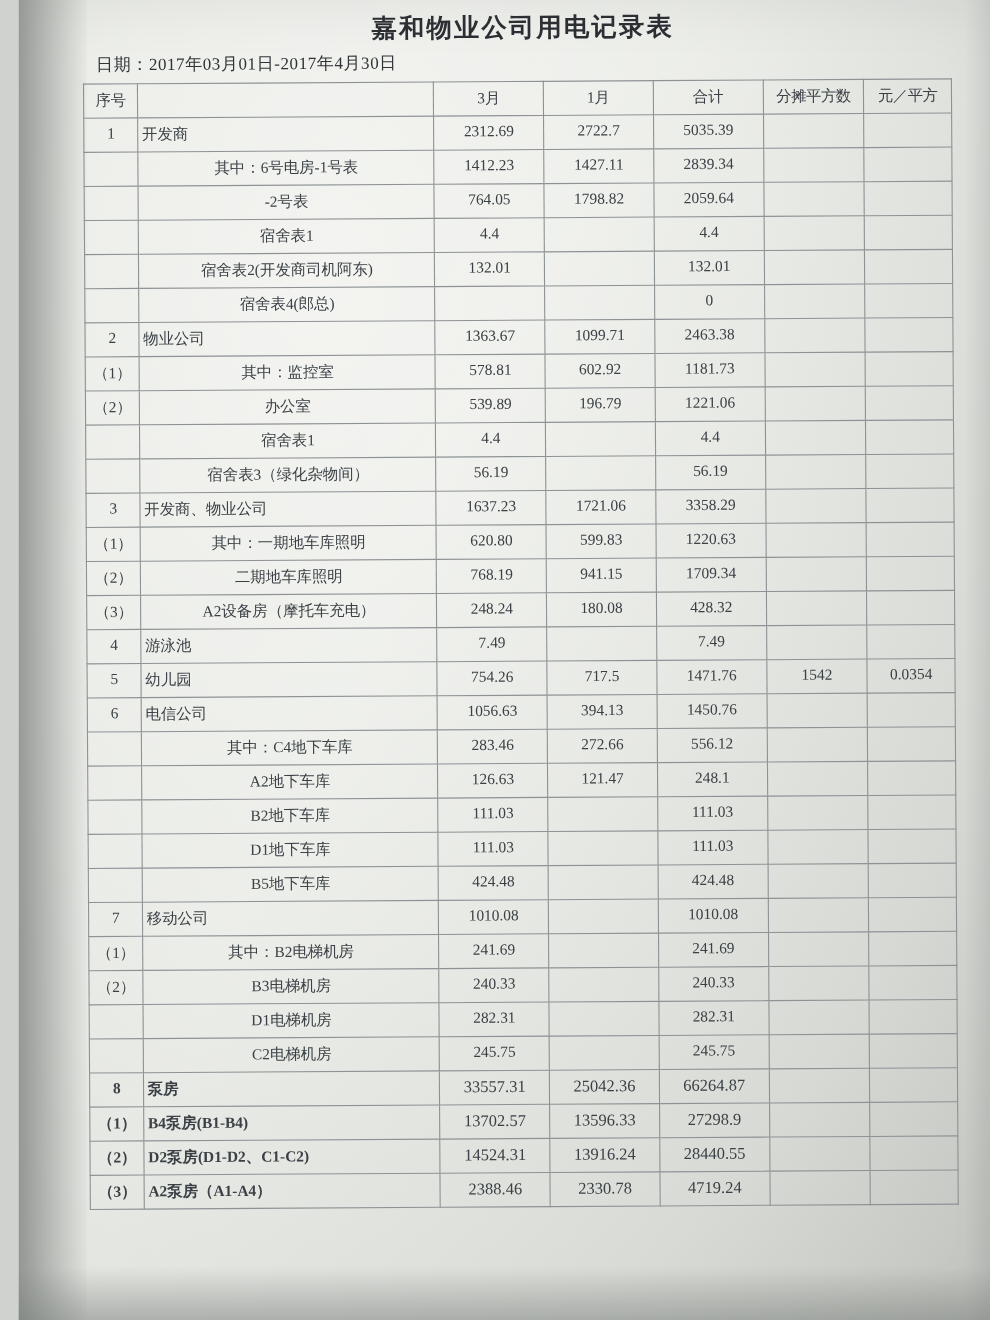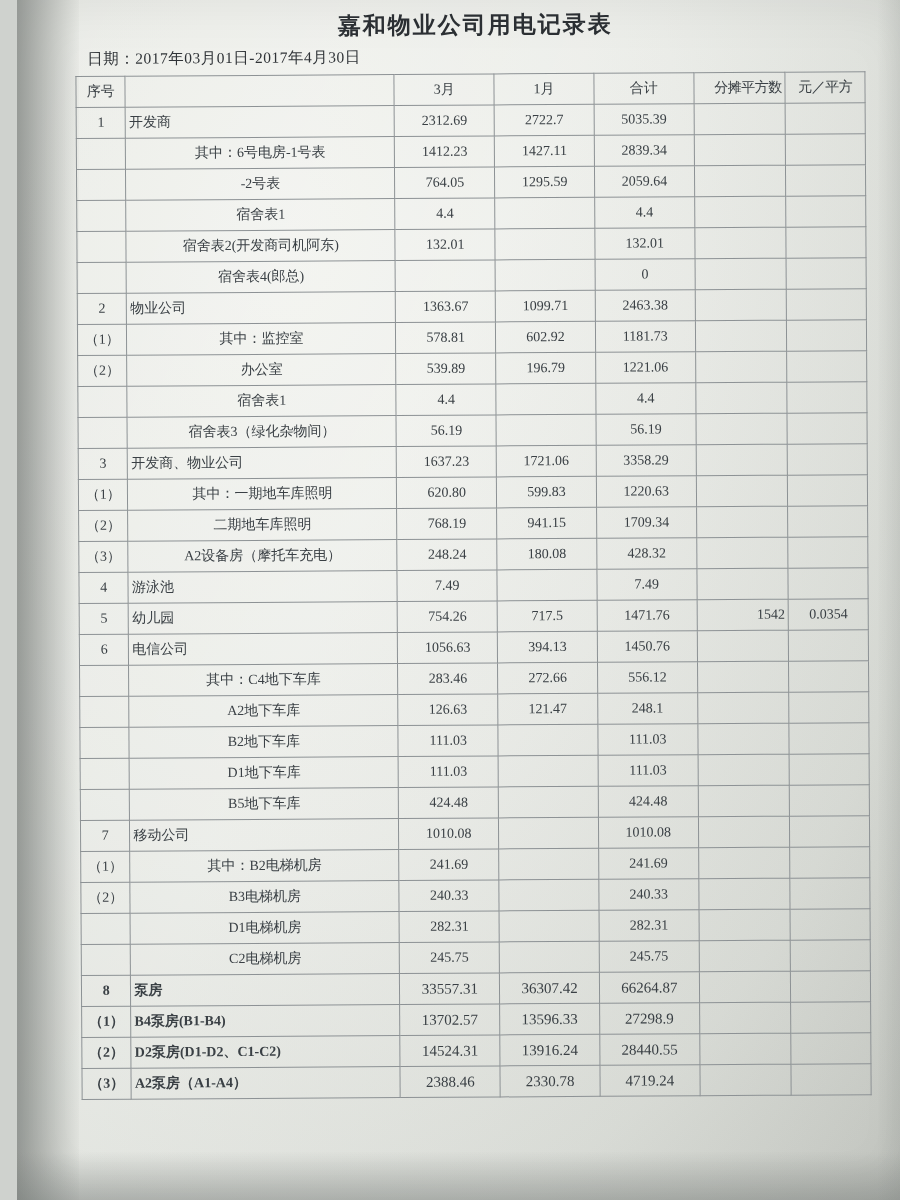--- a/index.html
+++ b/index.html
@@ -87,21 +87,21 @@
     font-size: 14px;
     padding: 0 3px;
     font-family: "Liberation Serif", serif;
     color: #3a4045;
     overflow: hidden;
     white-space: nowrap;
   }
   .c-no     { width: 42px;  text-align: center; font-size: 13px; }
   .c-item   { width: 260px; text-align: left; padding-left: 6px; }
   .c-num    { width: 92px;  text-align: center; }
-  .c-share  { width: 84px;  text-align: right; }
+  .c-share  { width: 84px;  text-align: center; }
   .c-rate   { width: 72px;  text-align: center; }
 
   thead th {
     font-size: 13.5px;
     text-align: center;
     font-weight: normal;
     height: 26px;
   }
   th.c-no    { font-size: 12px; }
   th.c-share { font-size: 11.5px; letter-spacing: -0.5px; }
@@ -153,21 +153,21 @@
             <td class="c-num">1412.23</td>
             <td class="c-num">1427.11</td>
             <td class="c-num">2839.34</td>
             <td class="c-share"></td>
             <td class="c-rate"></td>
           </tr>
           <tr>
             <td class="c-no"></td>
             <td class="c-item ind2">-2号表</td>
             <td class="c-num">764.05</td>
-            <td class="c-num">1295.59</td>
+            <td class="c-num">1798.82</td>
             <td class="c-num">2059.64</td>
             <td class="c-share"></td>
             <td class="c-rate"></td>
           </tr>
           <tr>
             <td class="c-no"></td>
             <td class="c-item ind2 fainter">宿舍表1</td>
             <td class="c-num fainter">4.4</td>
             <td class="c-num fainter"></td>
             <td class="c-num fainter">4.4</td>
@@ -387,21 +387,21 @@
             <td class="c-num fainter">245.75</td>
             <td class="c-num fainter"></td>
             <td class="c-num fainter">245.75</td>
             <td class="c-share fainter"></td>
             <td class="c-rate fainter"></td>
           </tr>
           <tr class="big-row">
             <td class="c-no">8</td>
             <td class="c-item ind0">泵房</td>
             <td class="c-num">33557.31</td>
-            <td class="c-num">36307.42</td>
+            <td class="c-num">25042.36</td>
             <td class="c-num">66264.87</td>
             <td class="c-share"></td>
             <td class="c-rate"></td>
           </tr>
           <tr class="big-row">
             <td class="c-no">（1）</td>
             <td class="c-item ind0">B4泵房(B1-B4)</td>
             <td class="c-num">13702.57</td>
             <td class="c-num">13596.33</td>
             <td class="c-num">27298.9</td>

